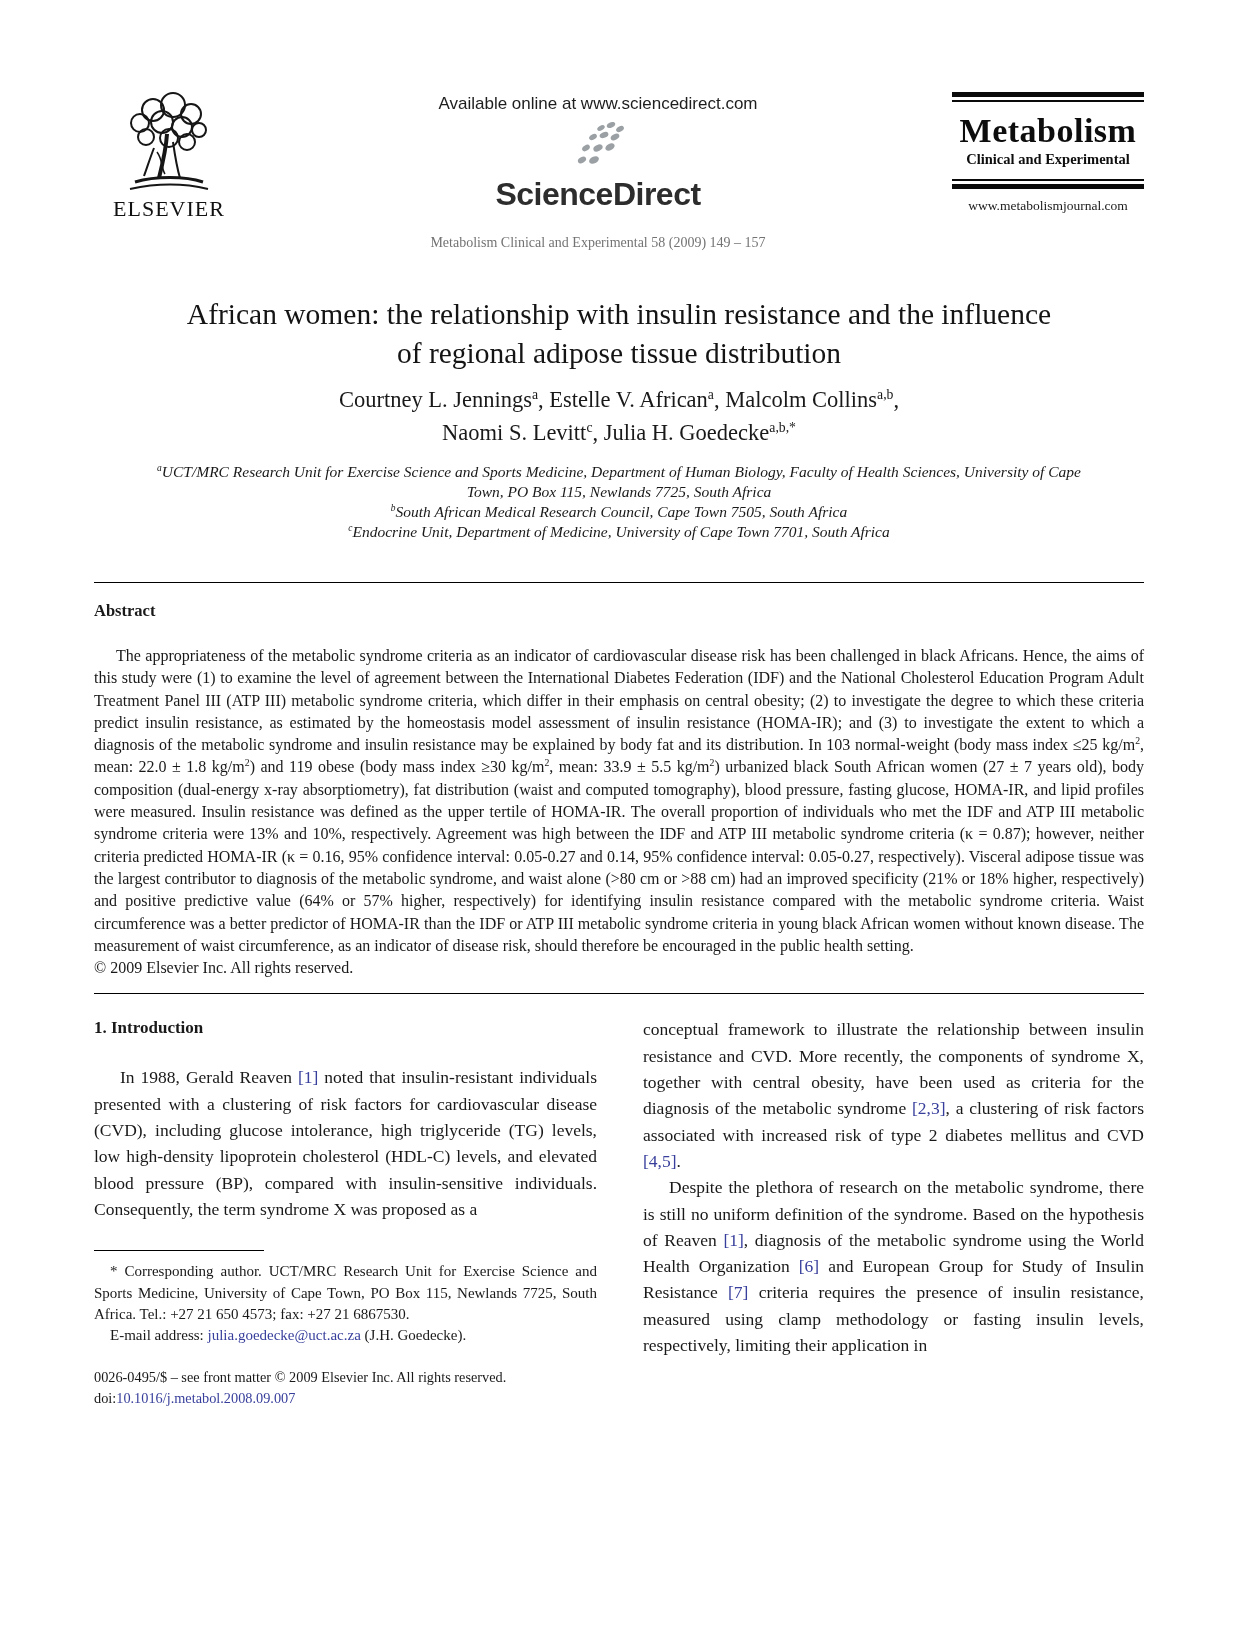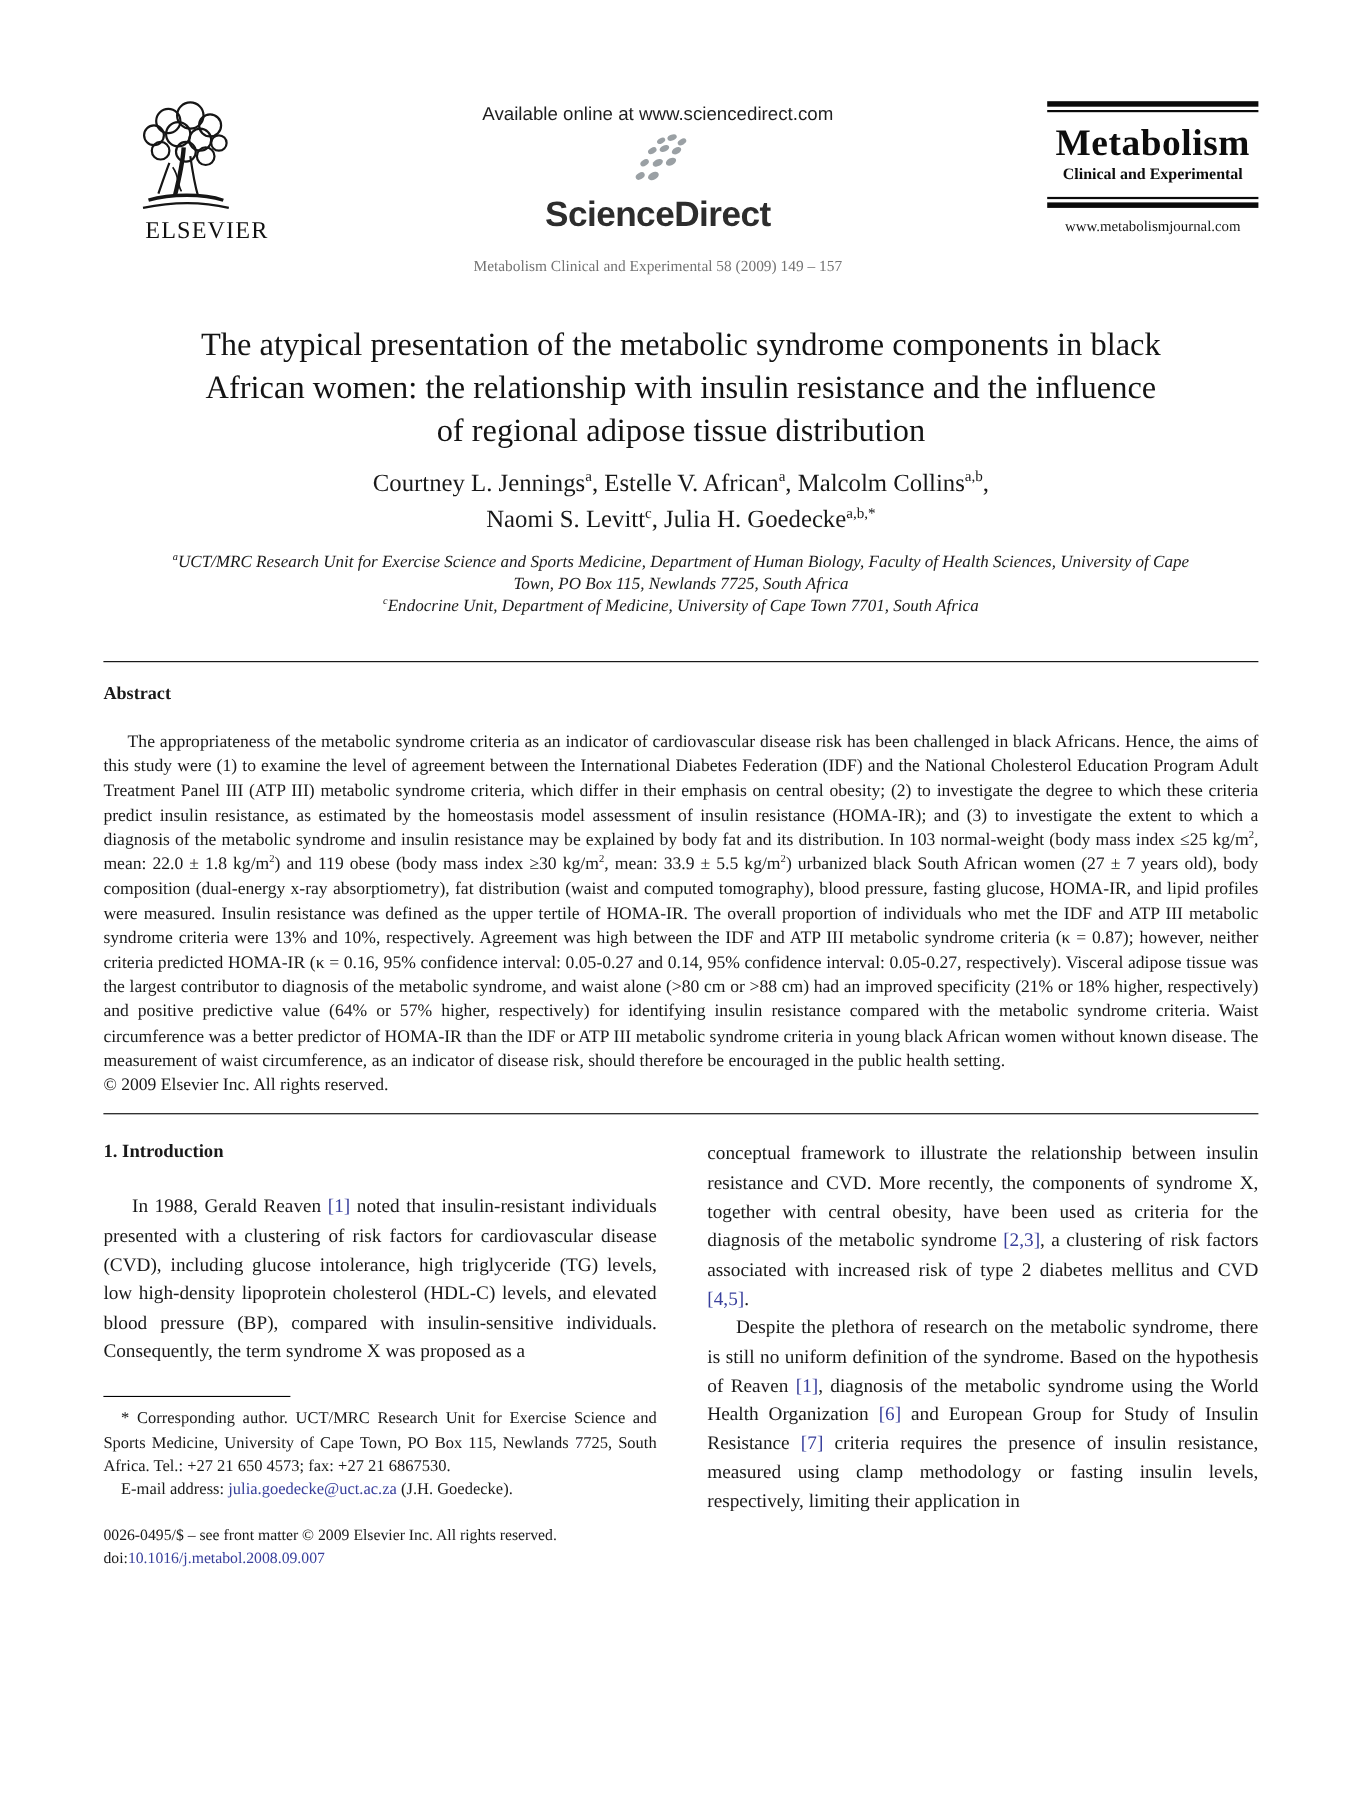--- a/index.html
+++ b/index.html
@@ -5,21 +5,21 @@
   html,body{margin:0;padding:0;background:#ffffff;}
   #page{
     width:1238px;height:1651px;background:#ffffff;position:relative;
     font-family:"Liberation Serif", serif;color:#191919;overflow:hidden;
   }
   .content{padding:90px 94px 0 94px;}
   
   .header{display:flex;align-items:flex-start;}
   .col-elsevier{width:150px;text-align:center;}
   .col-elsevier svg{display:block;margin:0 auto;}
-  .elsevier-word{font-size:22px;letter-spacing:1px;margin-top:2px;color:#111;text-align:right;}
+  .elsevier-word{font-size:22px;letter-spacing:1px;margin-top:2px;color:#111;}
   .col-center{flex:1;text-align:center;padding-top:4px;}
   .available{font-family:"Liberation Sans",sans-serif;font-size:17px;color:#1e1e1e;}
   .sd-logo{margin-top:8px;display:flex;justify-content:center;align-items:center;gap:8px;flex-direction:column;}
   .sd-text{font-family:"Liberation Sans",sans-serif;font-size:32px;font-weight:600;color:#2d2d2d;letter-spacing:-0.5px;}
   .citation{margin-top:22px;font-size:14px;color:#737373;}
   .col-journal{width:192px;padding-top:2px;text-align:center;}
   .bar-thick{height:5px;background:#0a0a0a;}
   .bar-thin{height:2px;background:#0a0a0a;margin-top:3px;}
   .bar-thin2{height:2px;background:#0a0a0a;}
   .bar-thick2{height:5px;background:#0a0a0a;margin-top:3px;}
@@ -119,32 +119,32 @@
         <div class="jr-sub">Clinical and Experimental</div>
         <div class="jr-rules-bottom">
           <div class="bar-thin2"></div>
           <div class="bar-thick2"></div>
         </div>
         <div class="jr-url">www.metabolismjournal.com</div>
       </div>
     </div>
 
     <div class="art-title">
-      <div>The atypical presentation of the metabolic syndrome components in black</div>
       <div>African women: the relationship with insulin resistance and the influence</div>
       <div>of regional adipose tissue distribution</div>
     </div>
 
     <div class="authors">
       <div><span>Courtney L. Jennings</span><sup class="sup">a</sup><span>, Estelle V. African</span><sup class="sup">a</sup><span>, Malcolm Collins</span><sup class="sup">a,b</sup><span>,</span></div>
       <div><span>Naomi S. Levitt</span><sup class="sup">c</sup><span>, Julia H. Goedecke</span><sup class="sup">a,b,*</sup></div>
     </div>
 
     <div class="affils">
       <div class="affil-wide"><sup class="sup">a</sup><span>UCT/MRC Research Unit for Exercise Science and Sports Medicine, Department of Human Biology, Faculty of Health Sciences, University of Cape Town, PO Box 115, Newlands 7725, South Africa</span></div>
+      <div><sup class="sup">b</sup><span>South African Medical Research Council, Cape Town 7505, South Africa</span></div>
       <div><sup class="sup">c</sup><span>Endocrine Unit, Department of Medicine, University of Cape Town 7701, South Africa</span></div>
     </div>
 
     <div class="rule-full r1"></div>
 
     <div class="abs-head">Abstract</div>
     <p class="abs-p"><span>The appropriateness of the metabolic syndrome criteria as an indicator of cardiovascular disease risk has been challenged in black Africans. Hence, the aims of this study were (1) to examine the level of agreement between the International Diabetes Federation (IDF) and the National Cholesterol Education Program Adult Treatment Panel III (ATP III) metabolic syndrome criteria, which differ in their emphasis on central obesity; (2) to investigate the degree to which these criteria predict insulin resistance, as estimated by the homeostasis model assessment of insulin resistance (HOMA-IR); and (3) to investigate the extent to which a diagnosis of the metabolic syndrome and insulin resistance may be explained by body fat and its distribution. In 103 normal-weight (body mass index ≤25 kg/m</span><sup class="sup">2</sup><span>, mean: 22.0 ± 1.8 kg/m</span><sup class="sup">2</sup><span>) and 119 obese (body mass index ≥30 kg/m</span><sup class="sup">2</sup><span>, mean: 33.9 ± 5.5 kg/m</span><sup class="sup">2</sup><span>) urbanized black South African women (27 ± 7 years old), body composition (dual-energy x-ray absorptiometry), fat distribution (waist and computed tomography), blood pressure, fasting glucose, HOMA-IR, and lipid profiles were measured. </span><span class="it">Insulin resistance</span><span> was defined as the upper tertile of HOMA-IR. The overall proportion of individuals who met the IDF and ATP III metabolic syndrome criteria were 13% and 10%, respectively. Agreement was high between the IDF and ATP III metabolic syndrome criteria (</span><span class="it">κ</span><span> = 0.87); however, neither criteria predicted HOMA-IR (</span><span class="it">κ</span><span> = 0.16, 95% confidence interval: 0.05-0.27 and 0.14, 95% confidence interval: 0.05-0.27, respectively). Visceral adipose tissue was the largest contributor to diagnosis of the metabolic syndrome, and waist alone (&gt;80 cm or &gt;88 cm) had an improved specificity (21% or 18% higher, respectively) and positive predictive value (64% or 57% higher, respectively) for identifying insulin resistance compared with the metabolic syndrome criteria. Waist circumference was a better predictor of HOMA-IR than the IDF or ATP III metabolic syndrome criteria in young black African women without known disease. The measurement of waist circumference, as an indicator of disease risk, should therefore be encouraged in the public health setting.</span></p>
     <div class="abs-copy">© 2009 Elsevier Inc. All rights reserved.</div>
 
     <div class="rule-full r2"></div>

